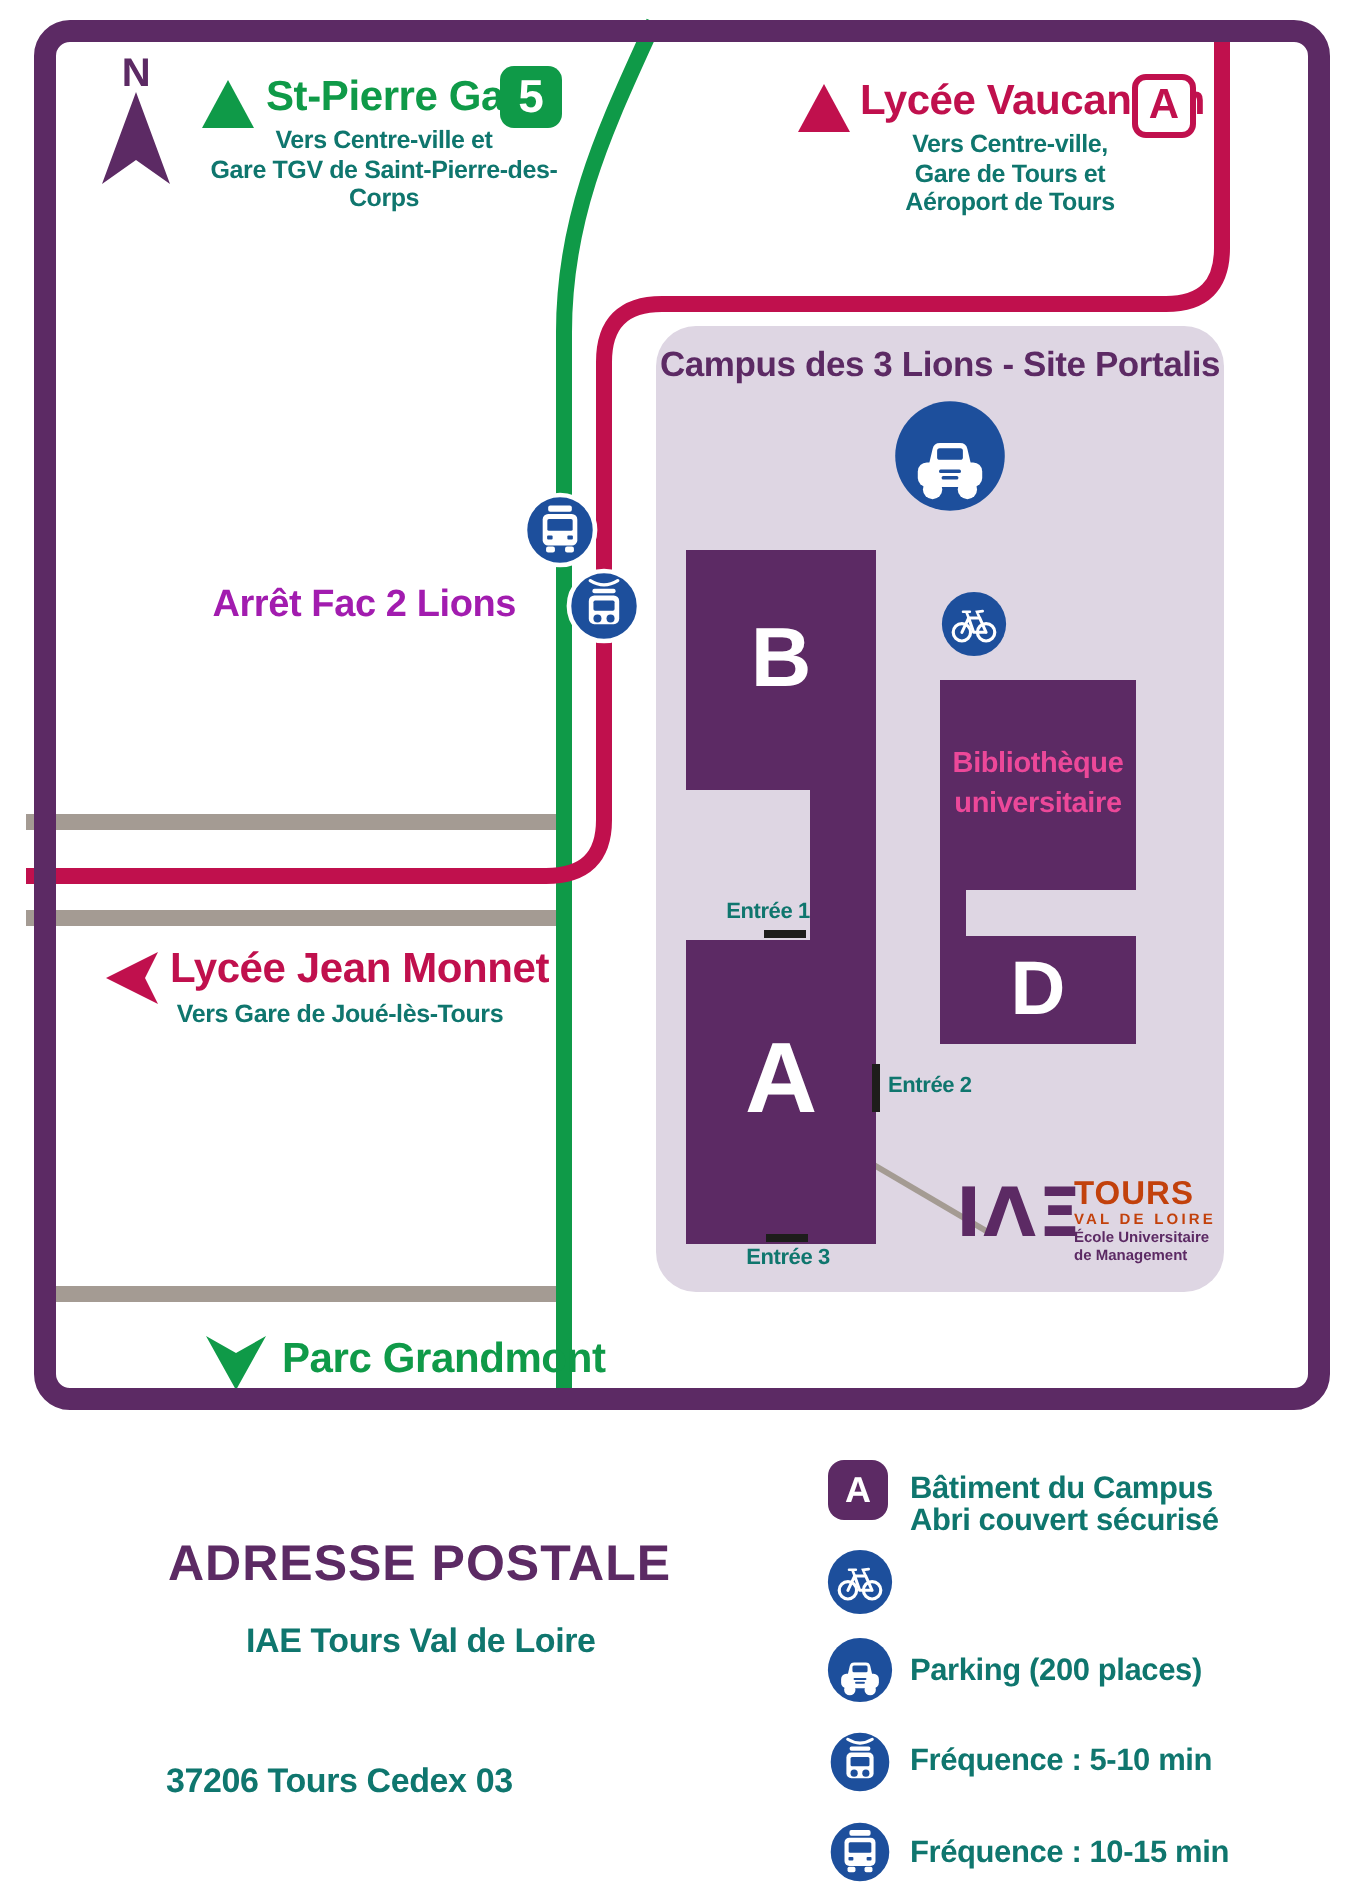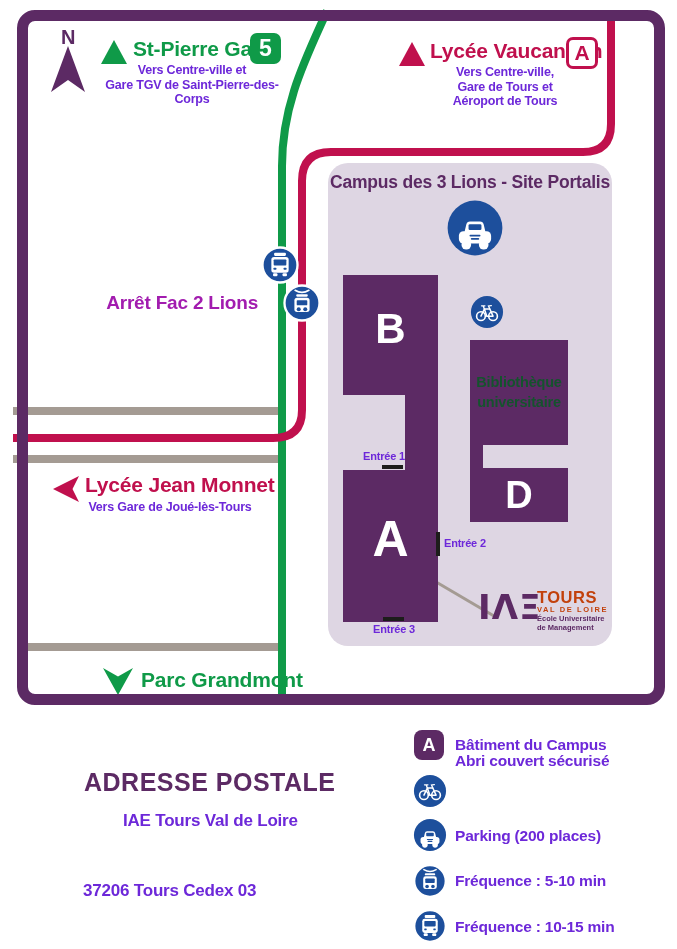--- a/index.html
+++ b/index.html
@@ -1,19 +1,19 @@
 <!DOCTYPE html>
 <html><head>
 <meta charset="utf-8">
 <style>
   html,body{margin:0;padding:0;background:#ffffff;}
   .stage{position:relative;width:677px;height:949px;background:#fff;overflow:hidden;
          font-family:"Liberation Sans",sans-serif;}
   .abs{position:absolute;}
-  .t{position:absolute;font-weight:bold;letter-spacing:-0.2px;color:#6d28d9;}
+  .t{position:absolute;font-weight:bold;letter-spacing:-0.2px;color:#0f766e;}
   .ctr{text-align:center;}
   .right{text-align:right;}
   .campus-panel{position:absolute;left:328px;top:163px;width:284px;height:483px;
                 background:#ded6e3;border-radius:20px;}
   .bldg{position:absolute;background:#5c2a64;}
   .bldg-letter{position:absolute;color:#fff;font-weight:bold;text-align:center;letter-spacing:0;}
   .map-frame{position:absolute;left:17px;top:10px;width:648px;height:695px;
              border:11px solid #5c2a64;border-radius:18px;box-sizing:border-box;
              pointer-events:none;z-index:6;}
   .lines-layer{position:absolute;left:0;top:0;z-index:2;}
@@ -139,21 +139,21 @@
   <div class="bldg layer3" style="left:343px;top:275px;width:95px;height:120px;"></div>
   <div class="bldg layer3" style="left:405px;top:395px;width:33px;height:75px;"></div>
   <div class="bldg-letter layer3" style="left:343px;top:305px;width:95px;font-size:42px;">B</div>
 
   <div class="bldg layer3" style="left:343px;top:470px;width:95px;height:152px;"></div>
   <div class="bldg-letter layer3" style="left:343px;top:510px;width:95px;font-size:50px;">A</div>
 
   <div class="bldg layer3" style="left:470px;top:340px;width:98px;height:105px;"></div>
   <div class="bldg layer3" style="left:470px;top:445px;width:13px;height:23px;"></div>
   <div class="bldg layer3" style="left:470px;top:468px;width:98px;height:54px;"></div>
-  <div class="layer3 abs" style="left:470px;top:372px;width:98px;text-align:center;color:#14532d;
+  <div class="layer3 abs" style="left:470px;top:372px;width:98px;text-align:center;color:#ec4899;
        font-weight:bold;font-size:14.5px;line-height:20px;letter-spacing:-0.2px;">
     <div>Bibliothèque</div>
     <div>universitaire</div>
   </div>
   <div class="bldg-letter layer3" style="left:470px;top:474px;width:98px;font-size:38px;">D</div>
 
   <div class="t ctr layer3" style="left:361px;top:450px;width:46px;font-size:11px;">Entrée 1</div>
   <div class="tick" style="left:382px;top:465px;width:21px;height:4px;"></div>
 
   <div class="tick" style="left:436px;top:532px;width:4px;height:24px;"></div>

